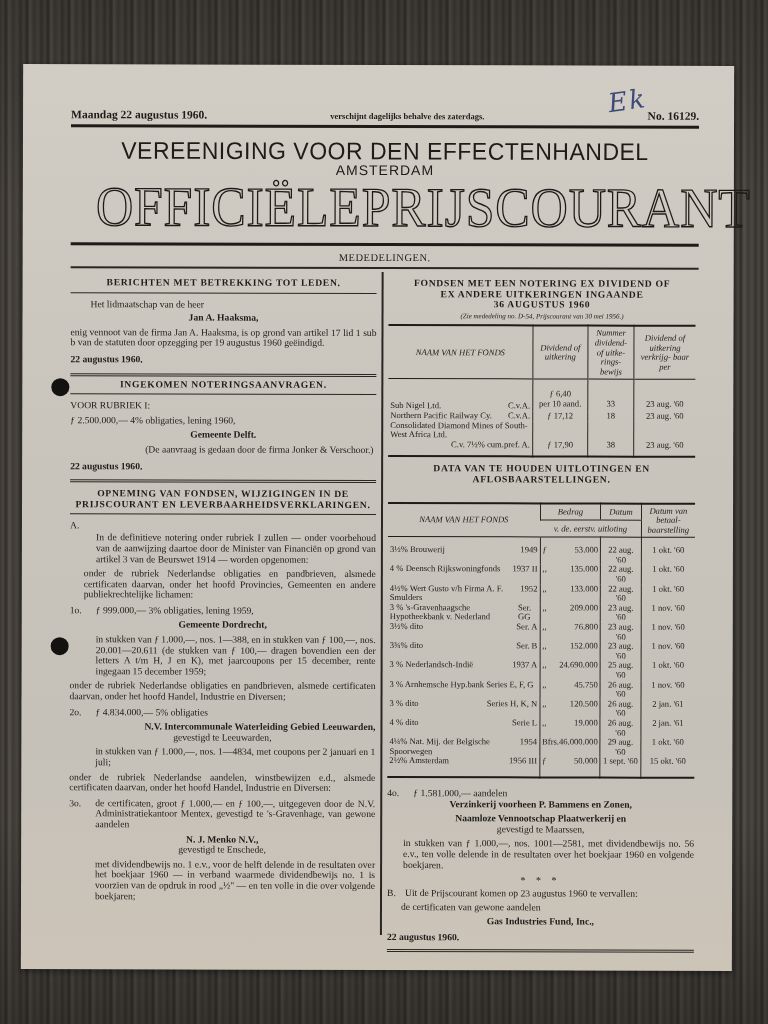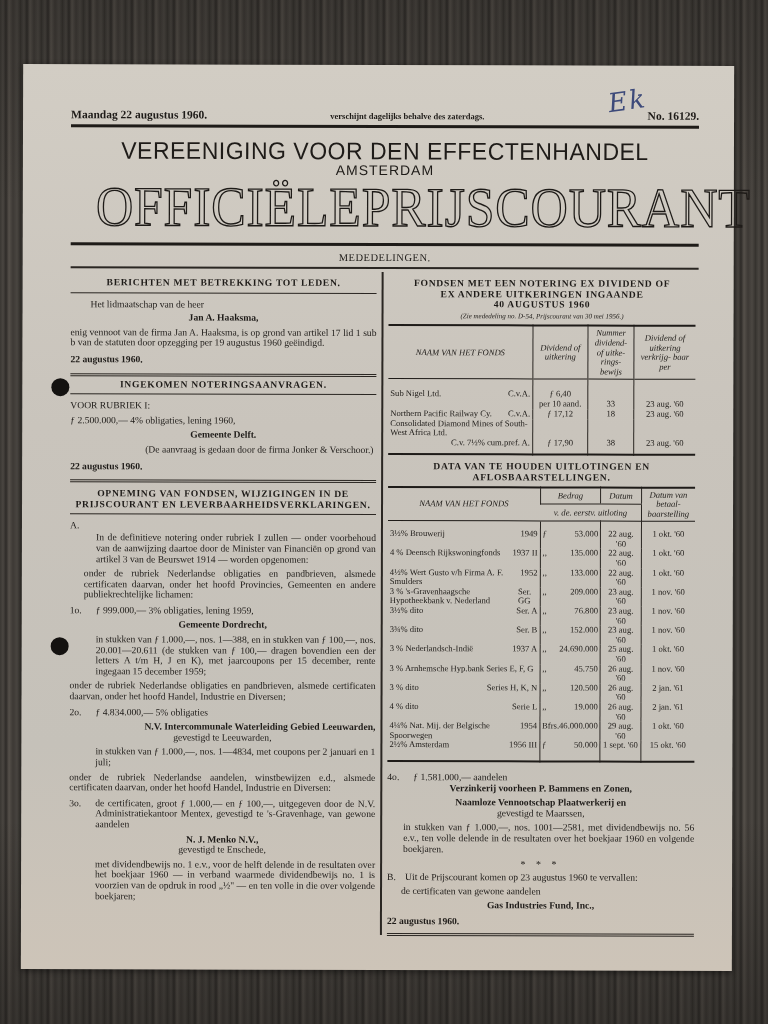--- a/index.html
+++ b/index.html
@@ -178,35 +178,35 @@
       <div class="center">gevestigd te Enschede,</div>
       <div class="sub">met dividendbewijs no. 1 e.v., voor de helft delende in de resultaten over het boekjaar 1960 — in verband waarmede dividendbewijs no. 1 is voorzien van de opdruk in rood „½" — en ten volle in die over volgende boekjaren;</div>
     </div>
   </div>
 
   <div class="col col-right">
     <div>
       <div class="sec-head" style="border-bottom:none; padding-bottom:0">
         <div>FONDSEN MET EEN NOTERING EX DIVIDEND OF</div>
         <div>EX ANDERE UITKERINGEN INGAANDE</div>
-        <div>40 AUGUSTUS 1960</div>
+        <div>36 AUGUSTUS 1960</div>
       </div>
       <div class="small-note">(Zie mededeling no. D-54, Prijscourant van 30 mei 1956.)</div>
       <table>
         <thead>
           <tr class="tbl-top tbl-head-bottom">
             <th style="width:47%; height:48px">NAAM VAN HET FONDS</th>
             <th style="width:18%">Dividend of uitkering</th>
             <th style="width:15%">Nummer dividend- of uitke- rings- bewijs</th>
             <th style="width:20%">Dividend of uitkering verkrijg- baar per</th>
           </tr>
         </thead>
         <tbody class="tbl-bottom">
           <tr>
-            <td style="padding-top:10px">
+            <td style="padding-top:22px">
                 <div class="namecol">
                   <span>Sub Nigel Ltd.</span>
                   <span>C.v.A.</span>
                 </div>
               </td>
             <td class="c" style="padding-top:10px">
                 <div>ƒ 6,40</div>
                 <div>per 10 aand.</div>
               </td>
             <td class="c" style="padding-top:20px">33</td>
@@ -230,21 +230,21 @@
               </td>
             <td class="c" style="vertical-align:bottom; padding-bottom:6px">ƒ 17,90</td>
             <td class="c" style="vertical-align:bottom; padding-bottom:6px">38</td>
             <td class="c" style="vertical-align:bottom; padding-bottom:6px">23 aug. '60</td>
           </tr>
         </tbody>
       </table>
     </div>
 
     <div>
-      <div class="sec-head" style="border-bottom:none; padding-bottom:3px">
+      <div class="sec-head" style="border-bottom:none; padding-bottom:17px">
         <div>DATA VAN TE HOUDEN UITLOTINGEN EN</div>
         <div>AFLOSBAARSTELLINGEN.</div>
       </div>
       <table>
         <thead>
           <tr class="tbl-top">
             <th rowspan="2" style="width:54%; border-bottom:1.5px solid #1e1b18">NAAM VAN HET FONDS</th>
             <th style="width:14%; border-bottom:1px solid #2a2622">Bedrag</th>
             <th style="width:14%; border-bottom:1px solid #2a2622">Datum</th>
             <th rowspan="2" style="width:18%; border-bottom:1.5px solid #1e1b18">Datum van betaal- baarstelling</th>

